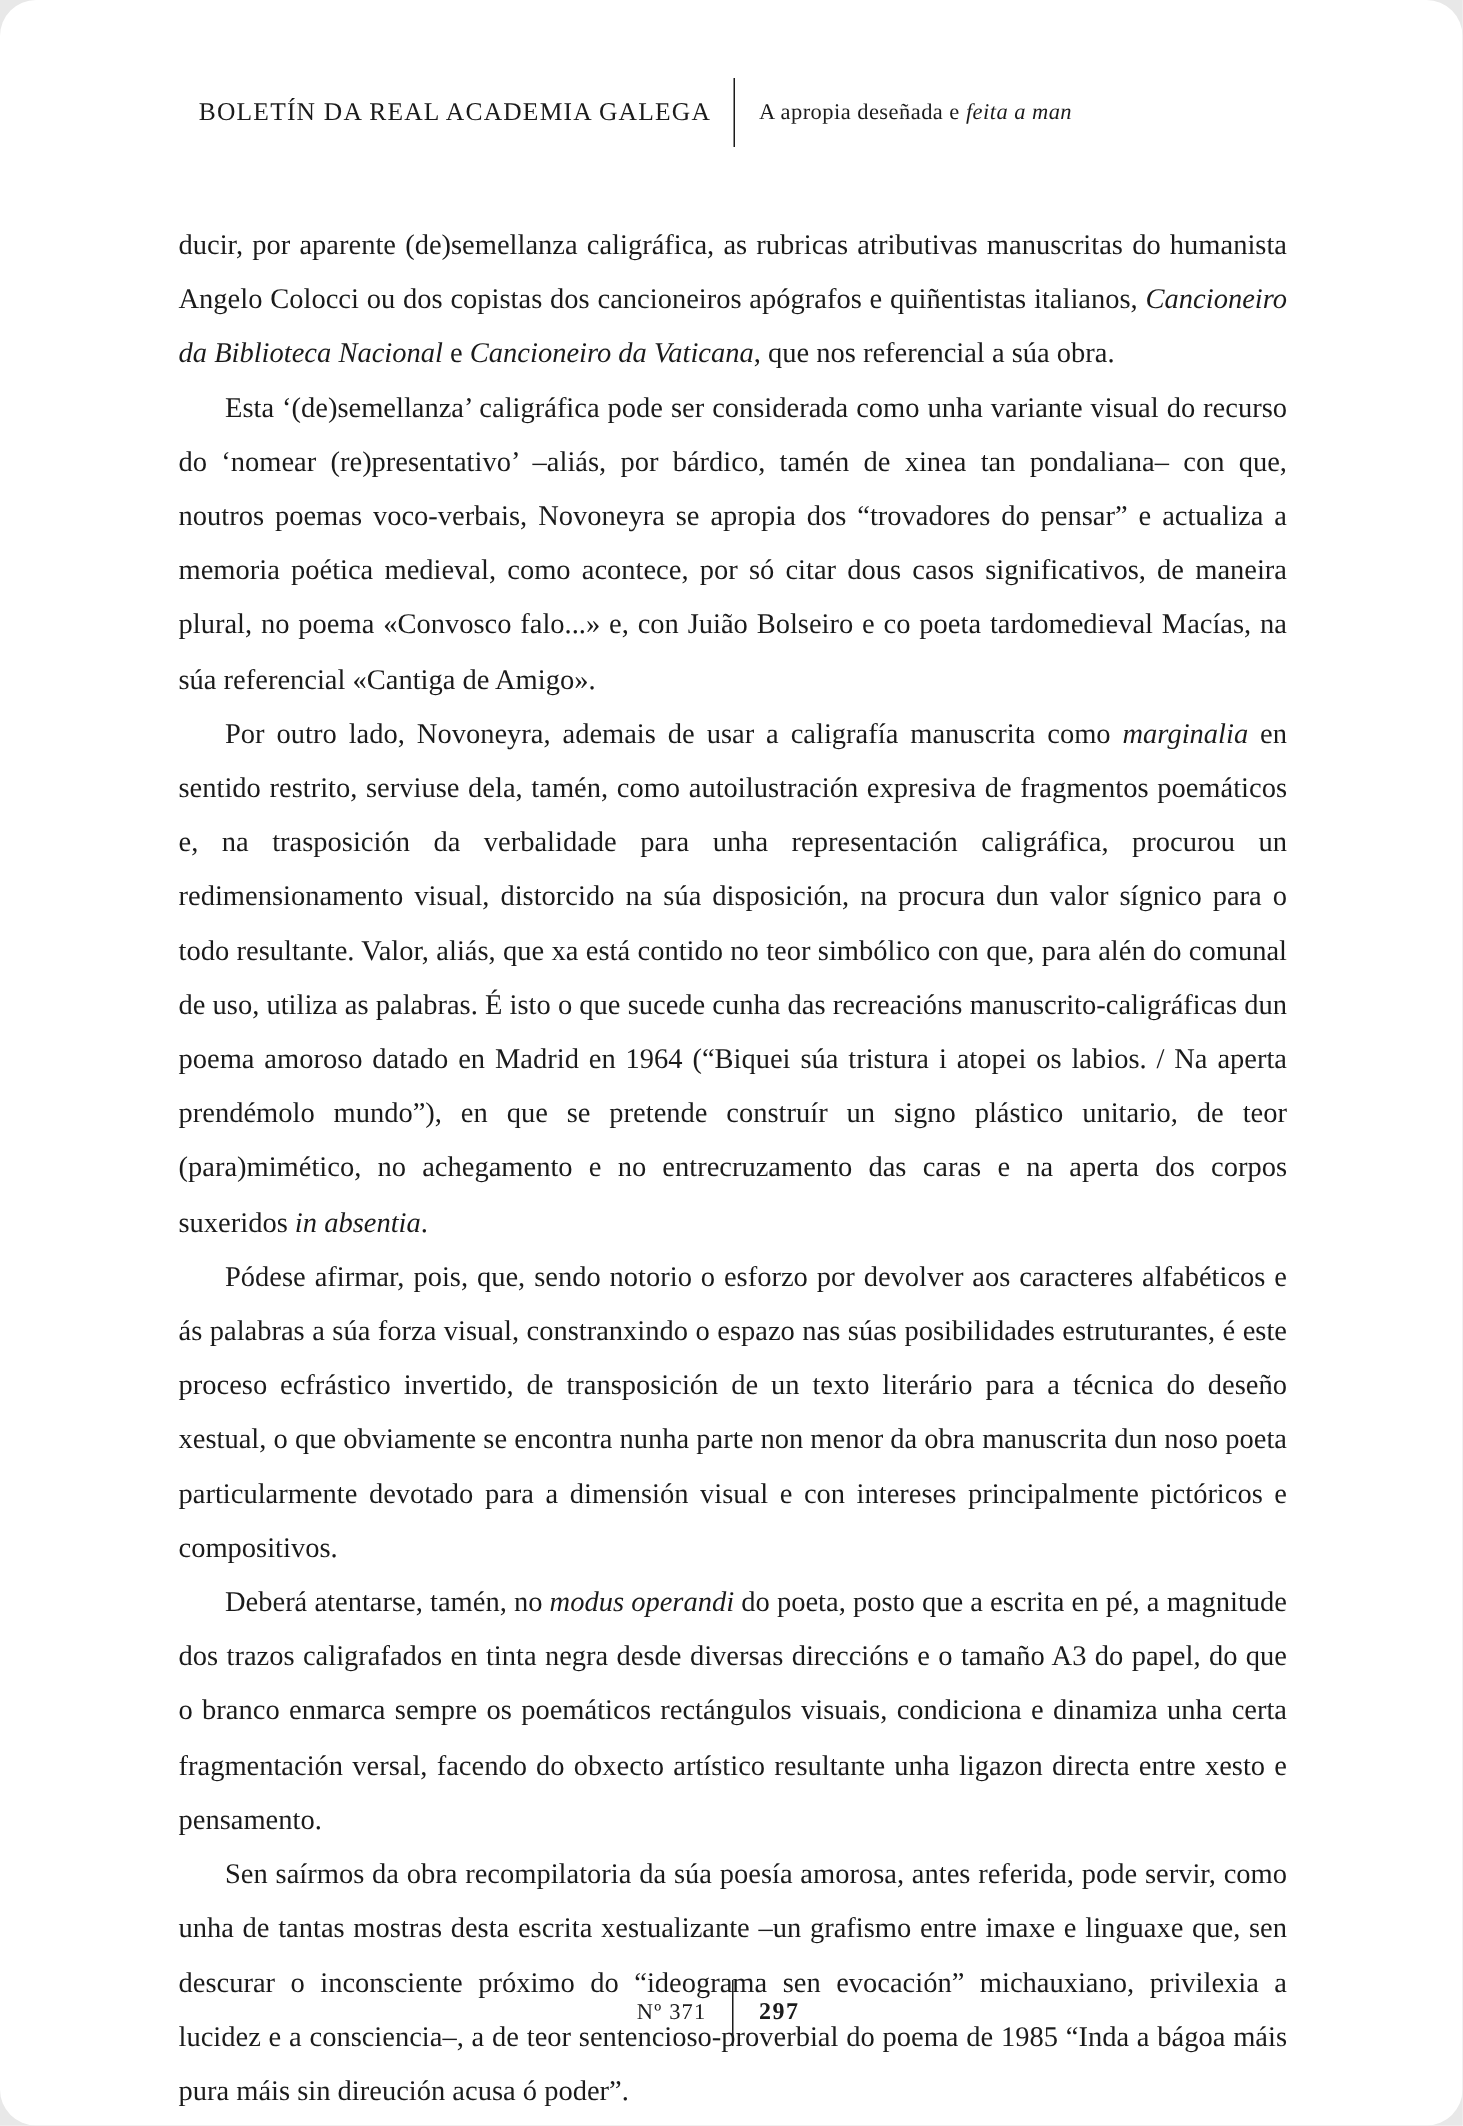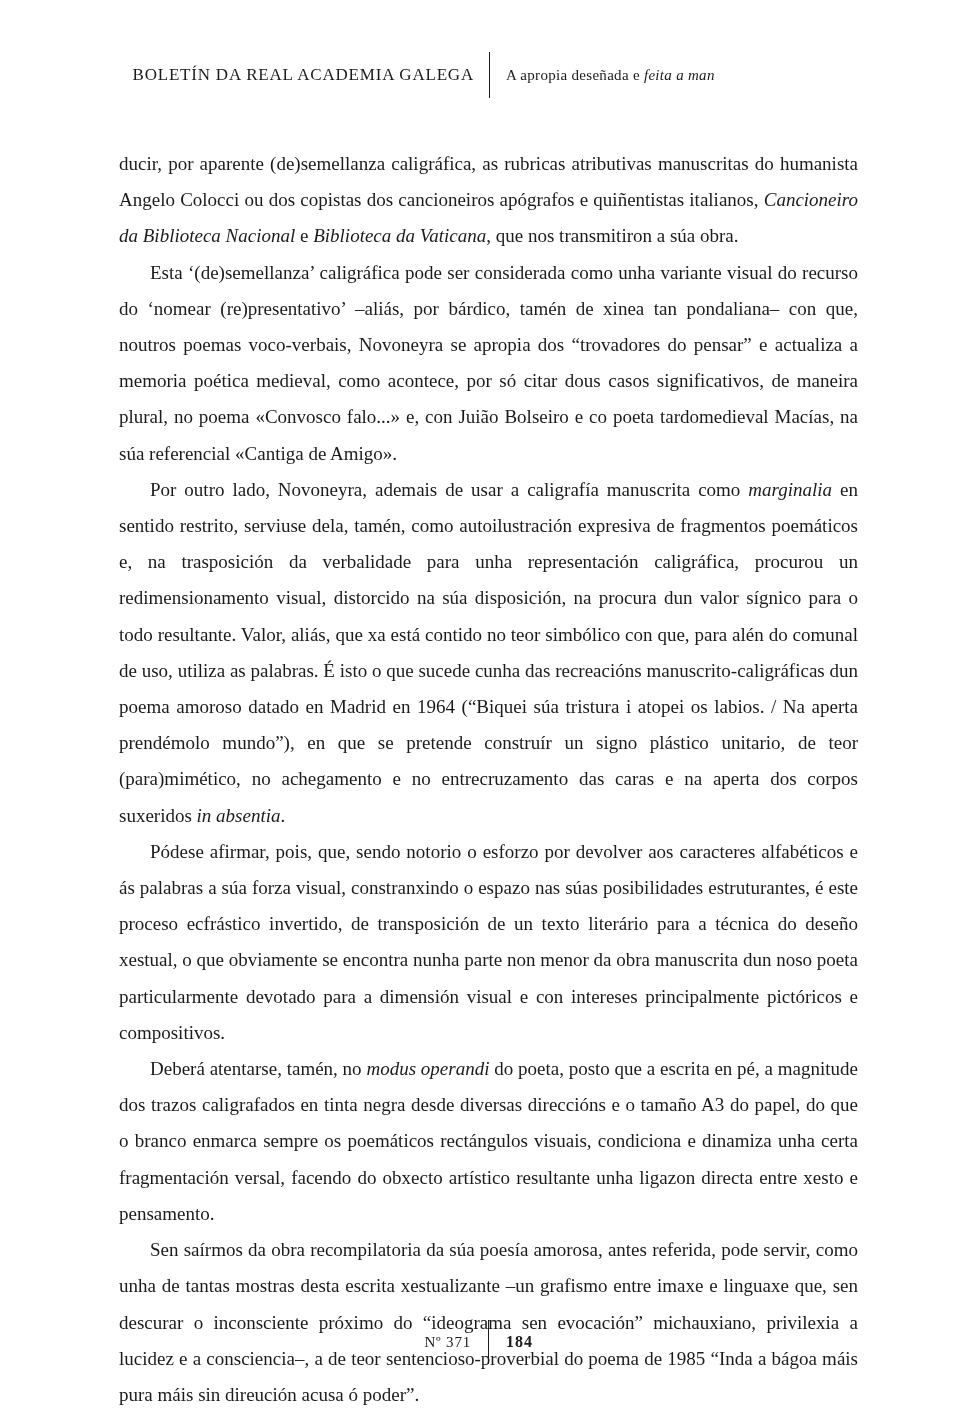--- a/index.html
+++ b/index.html
@@ -92,38 +92,38 @@
     padding-left: 17px;
     font-size: 16px;
     font-weight: bold;
     letter-spacing: 1px;
     white-space: nowrap;
   }
 </style>
 </head>
 <body>
 
-<div class="page" style="background: rgb(255, 255, 255); color: rgb(27, 27, 27);">
+<div class="page" style="background: rgb(255, 255, 255); color: rgb(27, 27, 27); border-radius: 24px;">
 
   <header class="page-header">
     <div class="header-left">BOLETÍN DA REAL ACADEMIA GALEGA</div>
     <div class="v-rule" style="background: rgb(27, 27, 27);"></div>
     <div class="header-right"><span>A apropia deseñada e </span><i>feita a man</i></div>
   </header>
 
   <main class="article-body">
 
-  <p class=""><span>ducir, por aparente (de)semellanza caligráfica, as rubricas atributivas manuscritas do humanista Angelo Colocci ou dos copistas dos cancioneiros apógrafos e quiñentistas italianos, </span><i>Cancioneiro da Biblioteca Nacional</i><span> e </span><i>Biblioteca da Vaticana</i><span>, que nos transmitiron a súa obra.</span></p>
+  <p class=""><span>ducir, por aparente (de)semellanza caligráfica, as rubricas atributivas manuscritas do humanista Angelo Colocci ou dos copistas dos cancioneiros apógrafos e quiñentistas italianos, </span><i>Cancioneiro da Biblioteca Nacional</i><span> e </span><i>Cancioneiro da Vaticana</i><span>, que nos referencial a súa obra.</span></p>
       <p class="indent"><span>Esta ‘(de)semellanza’ caligráfica pode ser considerada como unha variante visual do recurso do ‘nomear (re)presentativo’ –aliás, por bárdico, tamén de xinea tan pondaliana– con que, noutros poemas voco-verbais, Novoneyra se apropia dos “trovadores do pensar” e actualiza a memoria poética medieval, como acontece, por só citar dous casos significativos, de maneira plural, no poema «Convosco falo...» e, con Juião Bolseiro e co poeta tardomedieval Macías, na súa referencial «Cantiga de Amigo».</span></p>
       <p class="indent"><span>Por outro lado, Novoneyra, ademais de usar a caligrafía manuscrita como </span><i>marginalia</i><span> en sentido restrito, serviuse dela, tamén, como autoilustración expresiva de fragmentos poemáticos e, na trasposición da verbalidade para unha representación caligráfica, procurou un redimensionamento visual, distorcido na súa disposición, na procura dun valor sígnico para o todo resultante. Valor, aliás, que xa está contido no teor simbólico con que, para alén do comunal de uso, utiliza as palabras. É isto o que sucede cunha das recreacións manuscrito-caligráficas dun poema amoroso datado en Madrid en 1964 (“Biquei súa tristura i atopei os labios. / Na aperta prendémolo mundo”), en que se pretende construír un signo plástico unitario, de teor (para)mimético, no achegamento e no entrecruzamento das caras e na aperta dos corpos suxeridos </span><i>in absentia</i><span>.</span></p>
       <p class="indent"><span>Pódese afirmar, pois, que, sendo notorio o esforzo por devolver aos caracteres alfabéticos e ás palabras a súa forza visual, constranxindo o espazo nas súas posibilidades estruturantes, é este proceso ecfrástico invertido, de transposición de un texto literário para a técnica do deseño xestual, o que obviamente se encontra nunha parte non menor da obra manuscrita dun noso poeta particularmente devotado para a dimensión visual e con intereses principalmente pictóricos e compositivos.</span></p>
       <p class="indent"><span>Deberá atentarse, tamén, no </span><i>modus operandi</i><span> do poeta, posto que a escrita en pé, a magnitude dos trazos caligrafados en tinta negra desde diversas direccións e o tamaño A3 do papel, do que o branco enmarca sempre os poemáticos rectángulos visuais, condiciona e dinamiza unha certa fragmentación versal, facendo do obxecto artístico resultante unha ligazon directa entre xesto e pensamento.</span></p>
       <p class="indent"><span>Sen saírmos da obra recompilatoria da súa poesía amorosa, antes referida, pode servir, como unha de tantas mostras desta escrita xestualizante –un grafismo entre imaxe e linguaxe que, sen descurar o inconsciente próximo do “ideograma sen evocación” michauxiano, privilexia a lucidez e a consciencia–, a de teor sentencioso-proverbial do poema de 1985 “Inda a bágoa máis pura máis sin direución acusa ó poder”.</span></p>
       <p class="indent"></p>
     </main>
 
   <footer class="page-footer">
     <div class="footer-left">Nº 371</div>
     <div class="v-rule" style="background: rgb(27, 27, 27);"></div>
-    <div class="footer-right">184</div>
+    <div class="footer-right">297</div>
   </footer>
 
 </div>
 
 </body></html>

